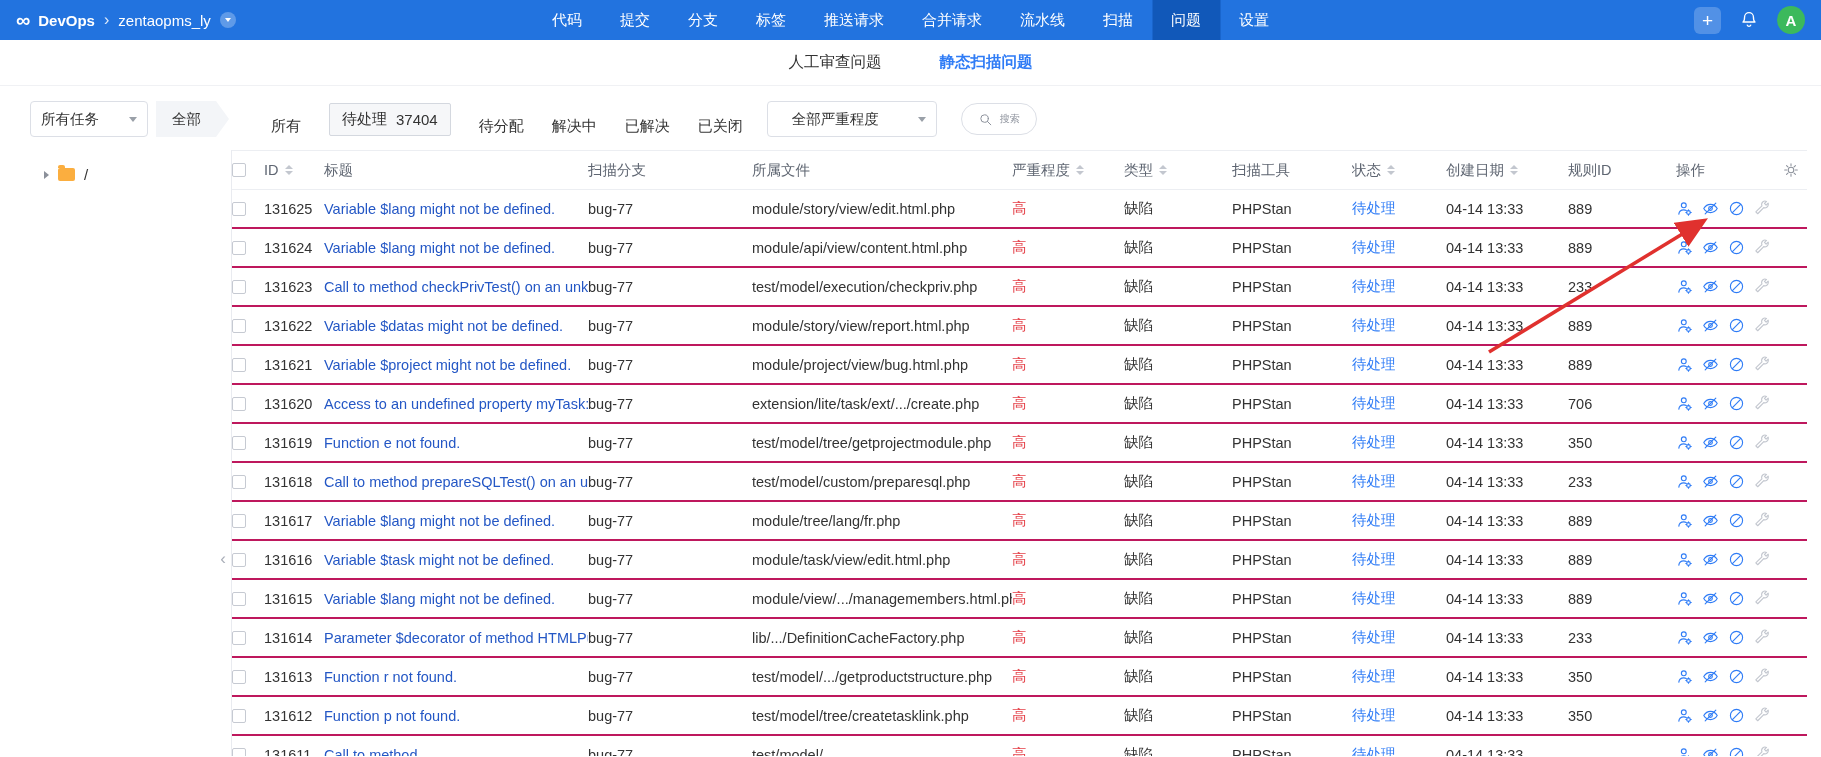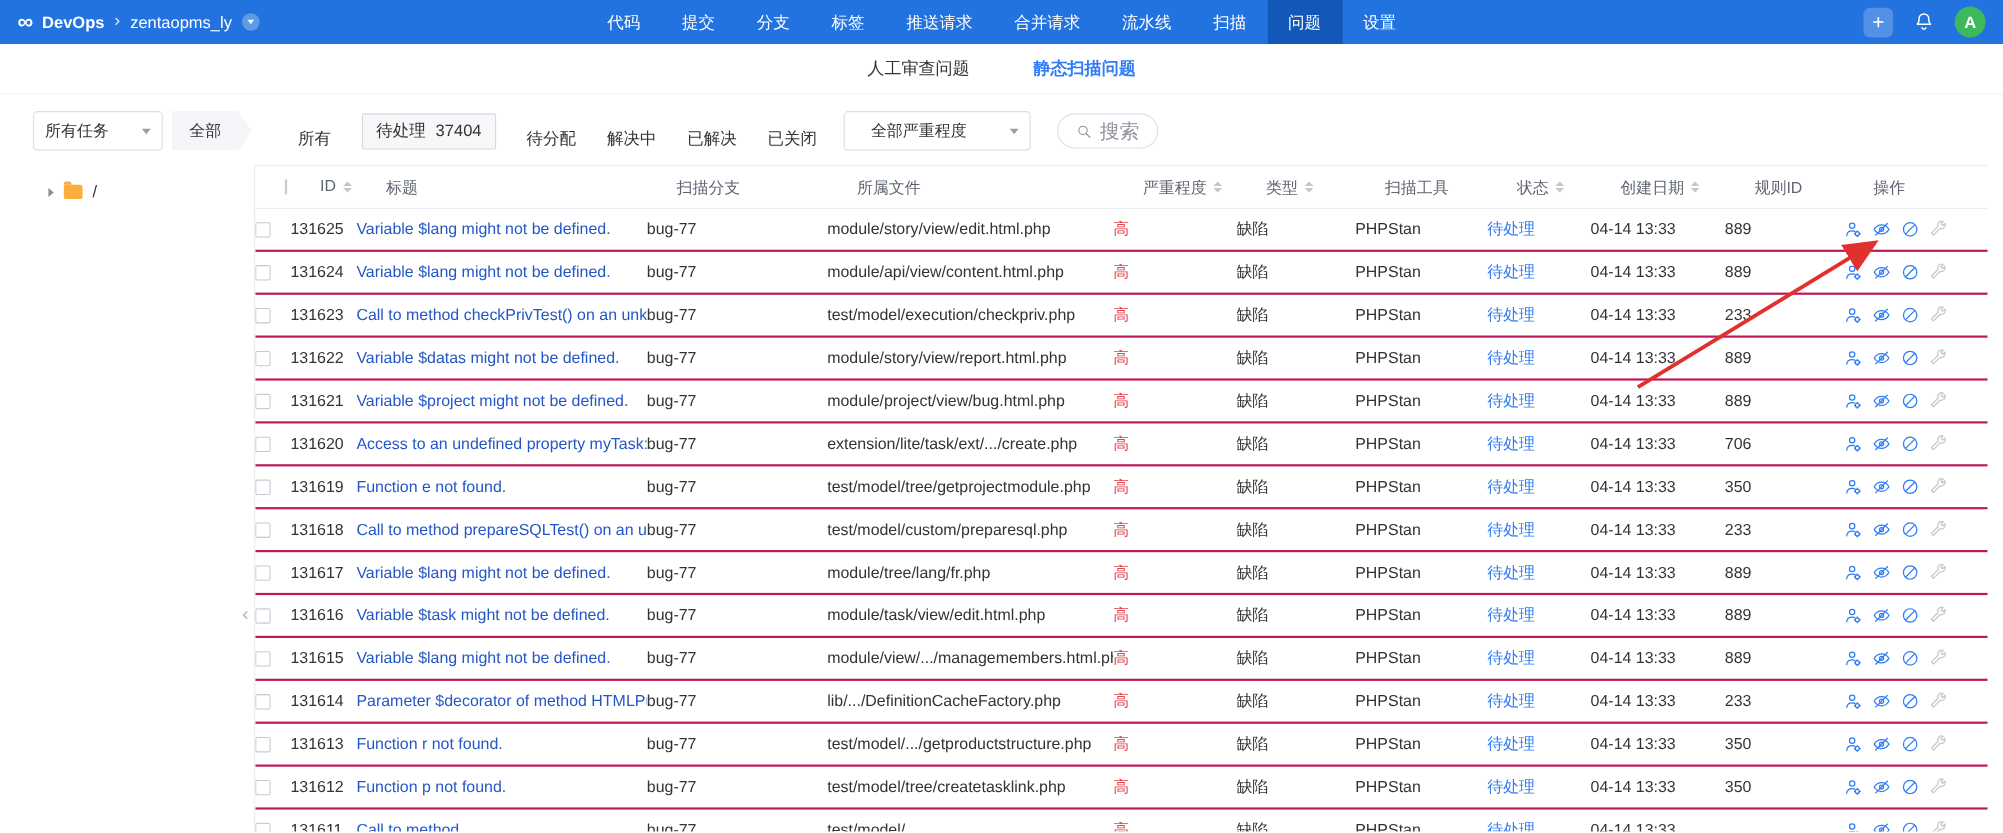--- a/index.html
+++ b/index.html
@@ -37,36 +37,36 @@
   
   .filter-row { display:flex; align-items:center; padding:15px 0 13px 30px; gap:12px; }
   .select-box { height:36px; border:1px solid #dcdfe6; border-radius:4px; display:flex; align-items:center; justify-content:space-between; padding:0 10px; font-size:14.5px; color:#333; gap:10px; background:#fff; cursor:pointer; }
   .task-select { width:118px; }
   .severity-select { width:170px; margin-left:12px;padding-left:24px; }
   .scope-tag { height:36px; display:flex; align-items:center; padding:0 28px 0 16px; background:#f3f5f8; font-size:14.5px; color:#333; margin-left:-4px; cursor:pointer;
     clip-path:polygon(0 0, calc(100% - 13px) 0, 100% 50%, calc(100% - 13px) 100%, 0 100%); }
   .status-tabs { display:flex; align-items:flex-end; gap:28px; margin-left:30px; font-size:15px; }
   .stab { color:#333; cursor:pointer; display:flex; gap:9px; align-items:center; white-space:nowrap; }
   .stab.active { border:1px solid #d4d8df; background:#f6f7f9; border-radius:2px; padding:6px 12px; }
-  .search-btn { height:32px; border:1px solid #dcdfe6; border-radius:16px; background:#fff; color:#8d929c; font-size:18px; display:flex; align-items:center; gap:7px; padding:0 16px; margin-left:12px; cursor:pointer; }
+  .search-btn { height:32px; border:1px solid #dcdfe6; border-radius:16px; background:#fff; color:#8d929c; font-size:10px; display:flex; align-items:center; gap:7px; padding:0 16px; margin-left:12px; cursor:pointer; }
   .search-btn .icon-svg { width:15px; height:15px; }
 
   
   .content { display:flex; height:606px; }
   .sidebar { width:232px; border-right:1px solid #e9ebf0; position:relative; padding:16px 0 0 44px; flex:none; }
   .tree-item { display:flex; align-items:center; gap:9px; font-size:15px; color:#333; cursor:pointer; }
   .tree-caret { width:0; height:0; border-top:4.5px solid transparent; border-bottom:4.5px solid transparent; border-left:5.5px solid #8b909a; }
   .folder { width:17px; height:13px; background:var(--folder,#fbae3f); border-radius:2px; position:relative; display:inline-block; }
   .folder::before { content:""; position:absolute; top:-3px; left:0; width:7px; height:3px; background:var(--folder,#fbae3f); border-radius:2px 2px 0 0; }
   .collapse-handle { position:absolute; right:5px; top:400px; color:#a9aeb8; font-size:17px; line-height:1; cursor:pointer; }
 
   .table-area { flex:1; display:flex; flex-direction:column; padding-right:14px; min-width:0; }
   .grid { display:grid; grid-template-columns:32px 60px 264px 164px 260px 112px 108px 120px 94px 122px 108px minmax(0,1fr) 28px; align-items:center; }
   .thead { height:40px; border-top:1px solid #eceef2; border-bottom:1px solid #eceef2; color:#5f6672; font-size:14.5px; flex:none; }
-  .hcell { display:flex; align-items:center; padding-right:8px; white-space:nowrap; overflow:hidden;margin-left:27px; }
+  .hcell { display:flex; align-items:center; padding-right:8px; white-space:nowrap; overflow:hidden; }
   .sort { display:inline-flex; flex-direction:column; gap:2px; margin-left:6px; cursor:pointer; }
   .sort i { display:block; width:0; height:0; border-left:4px solid transparent; border-right:4px solid transparent; }
   .sort .up { border-bottom:4.5px solid #c3c7cf; }
   .sort .dn { border-top:4.5px solid #c3c7cf; }
   .gear-cell { color:#8d929c; justify-content:flex-end; cursor:pointer; }
   .gear-cell .icon-svg { width:16px; height:16px; }
 
   .tbody { flex:1; overflow:hidden; }
   .trow { height:39px; border-bottom:2px solid #be185d; font-size:14.5px; color:#333; }
   .cell { padding-right:8px; white-space:nowrap; overflow:hidden; }

